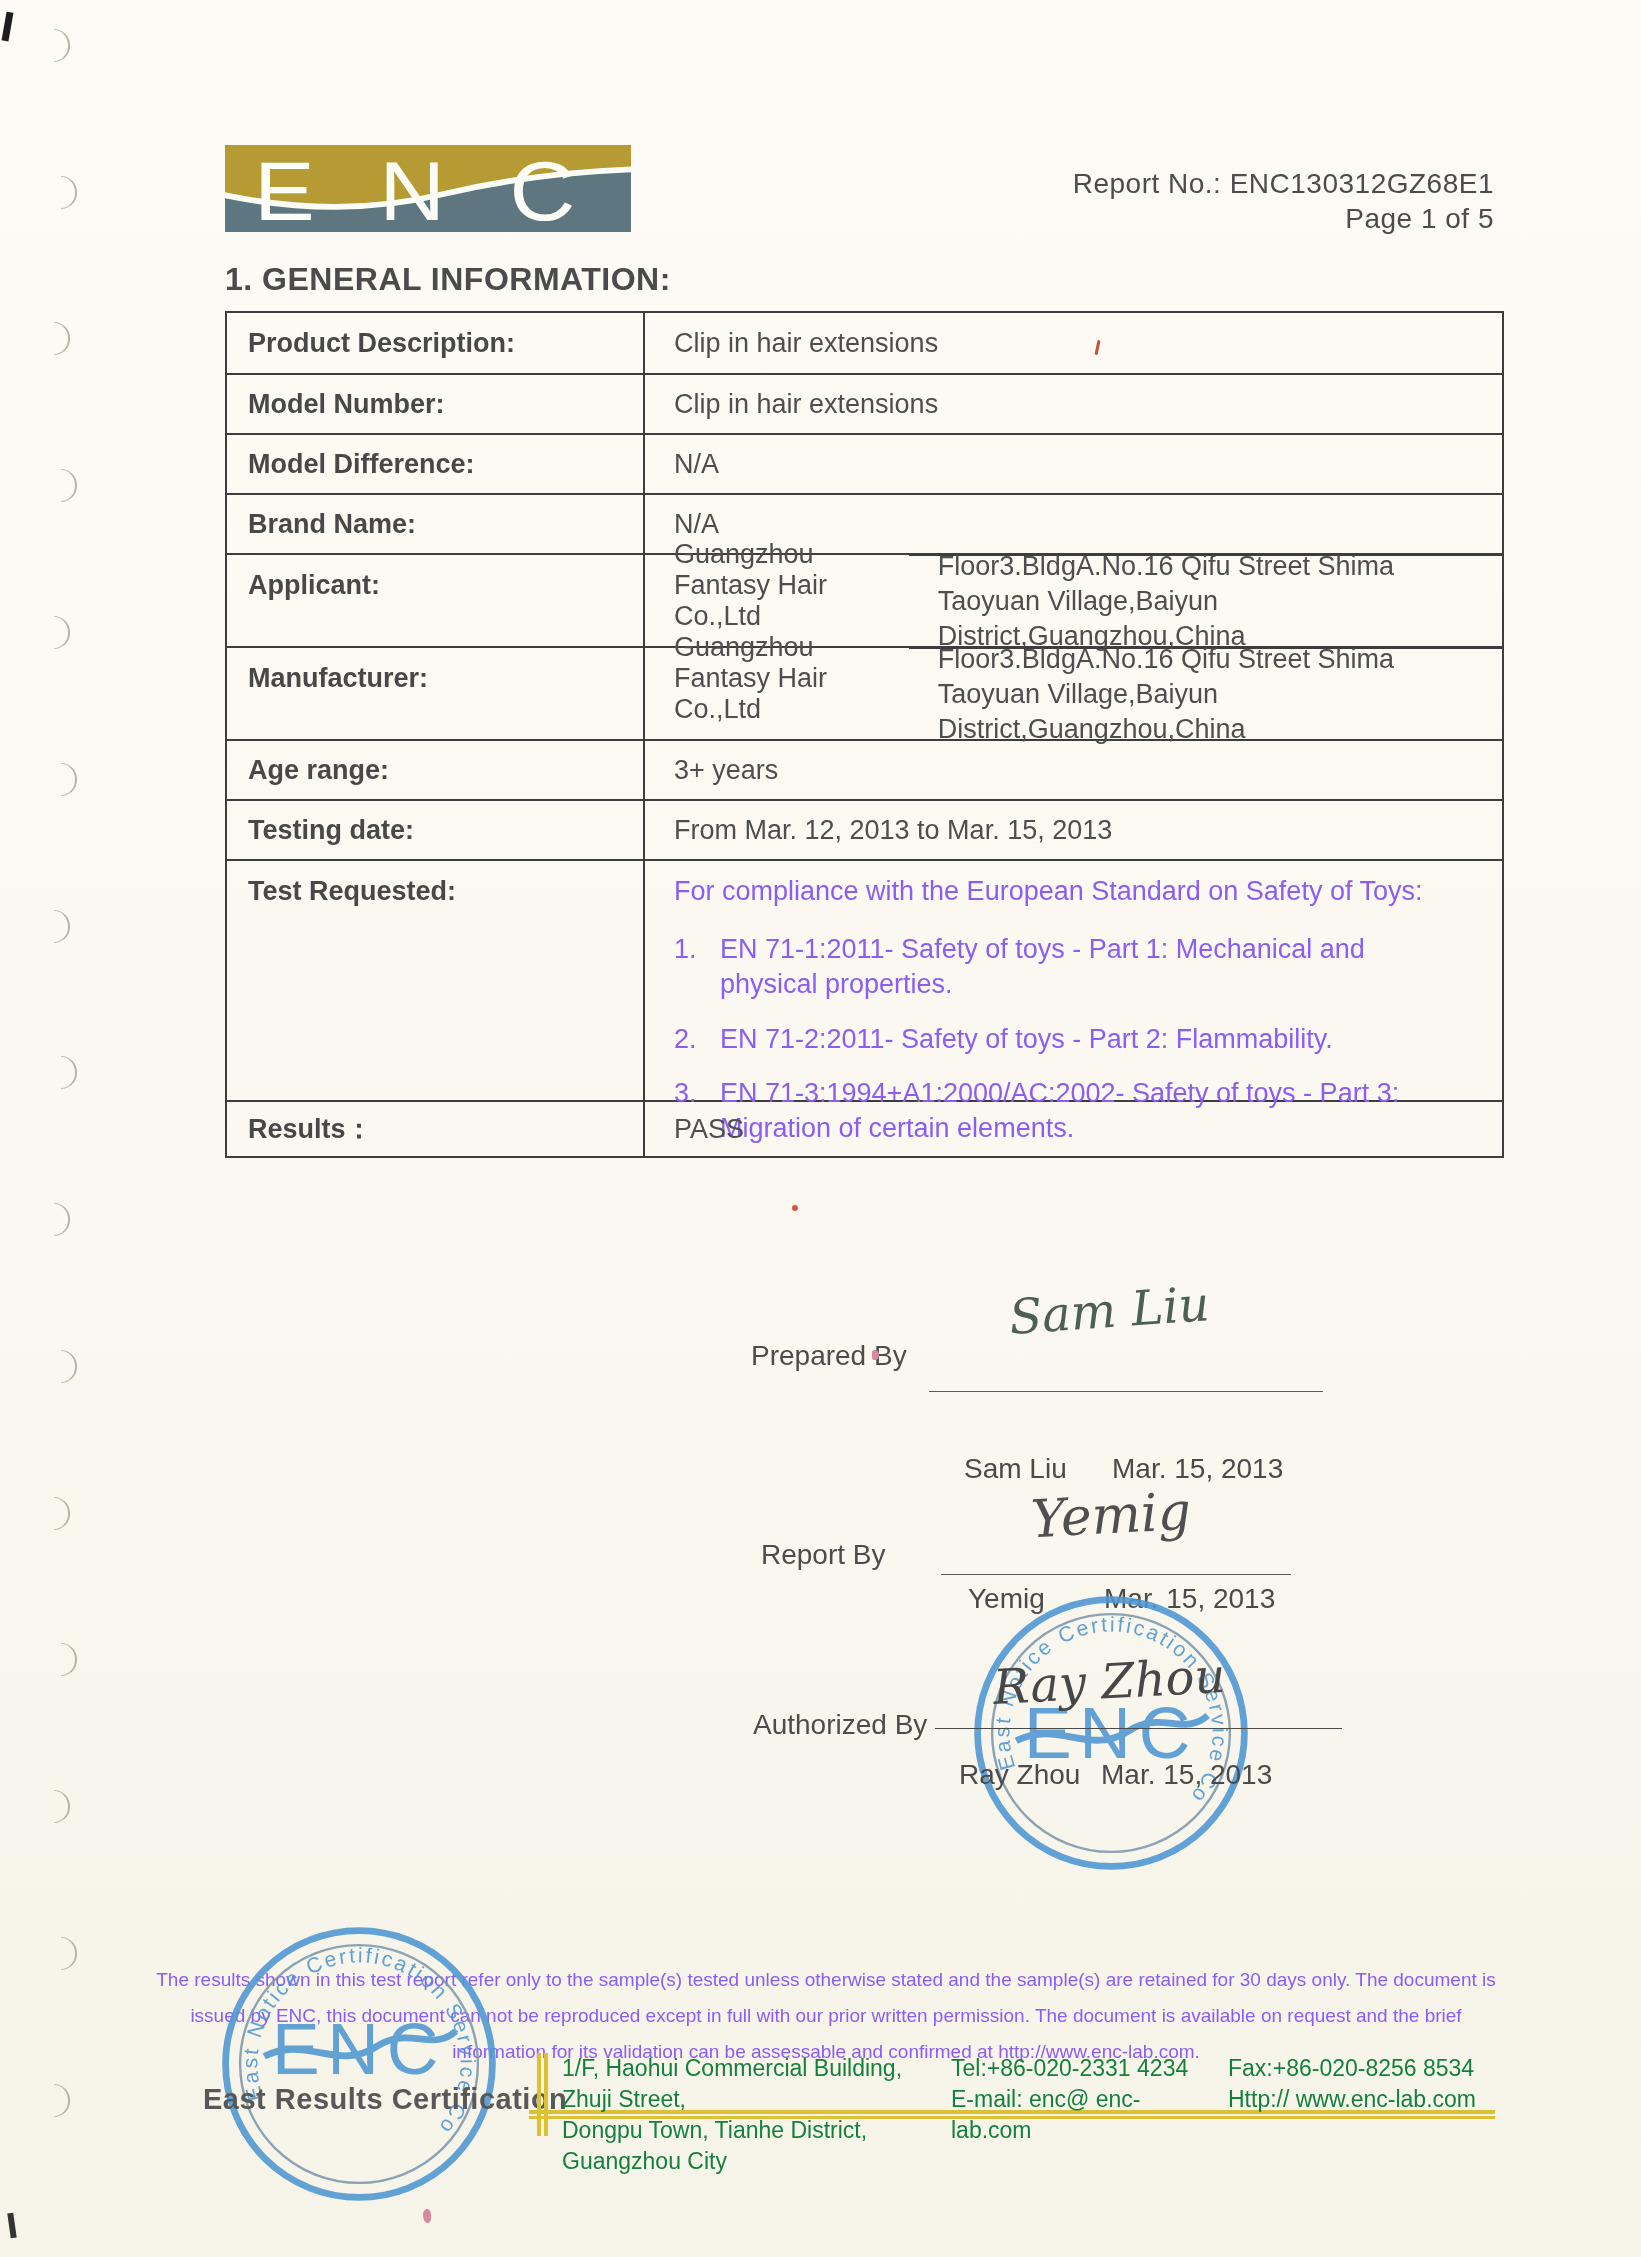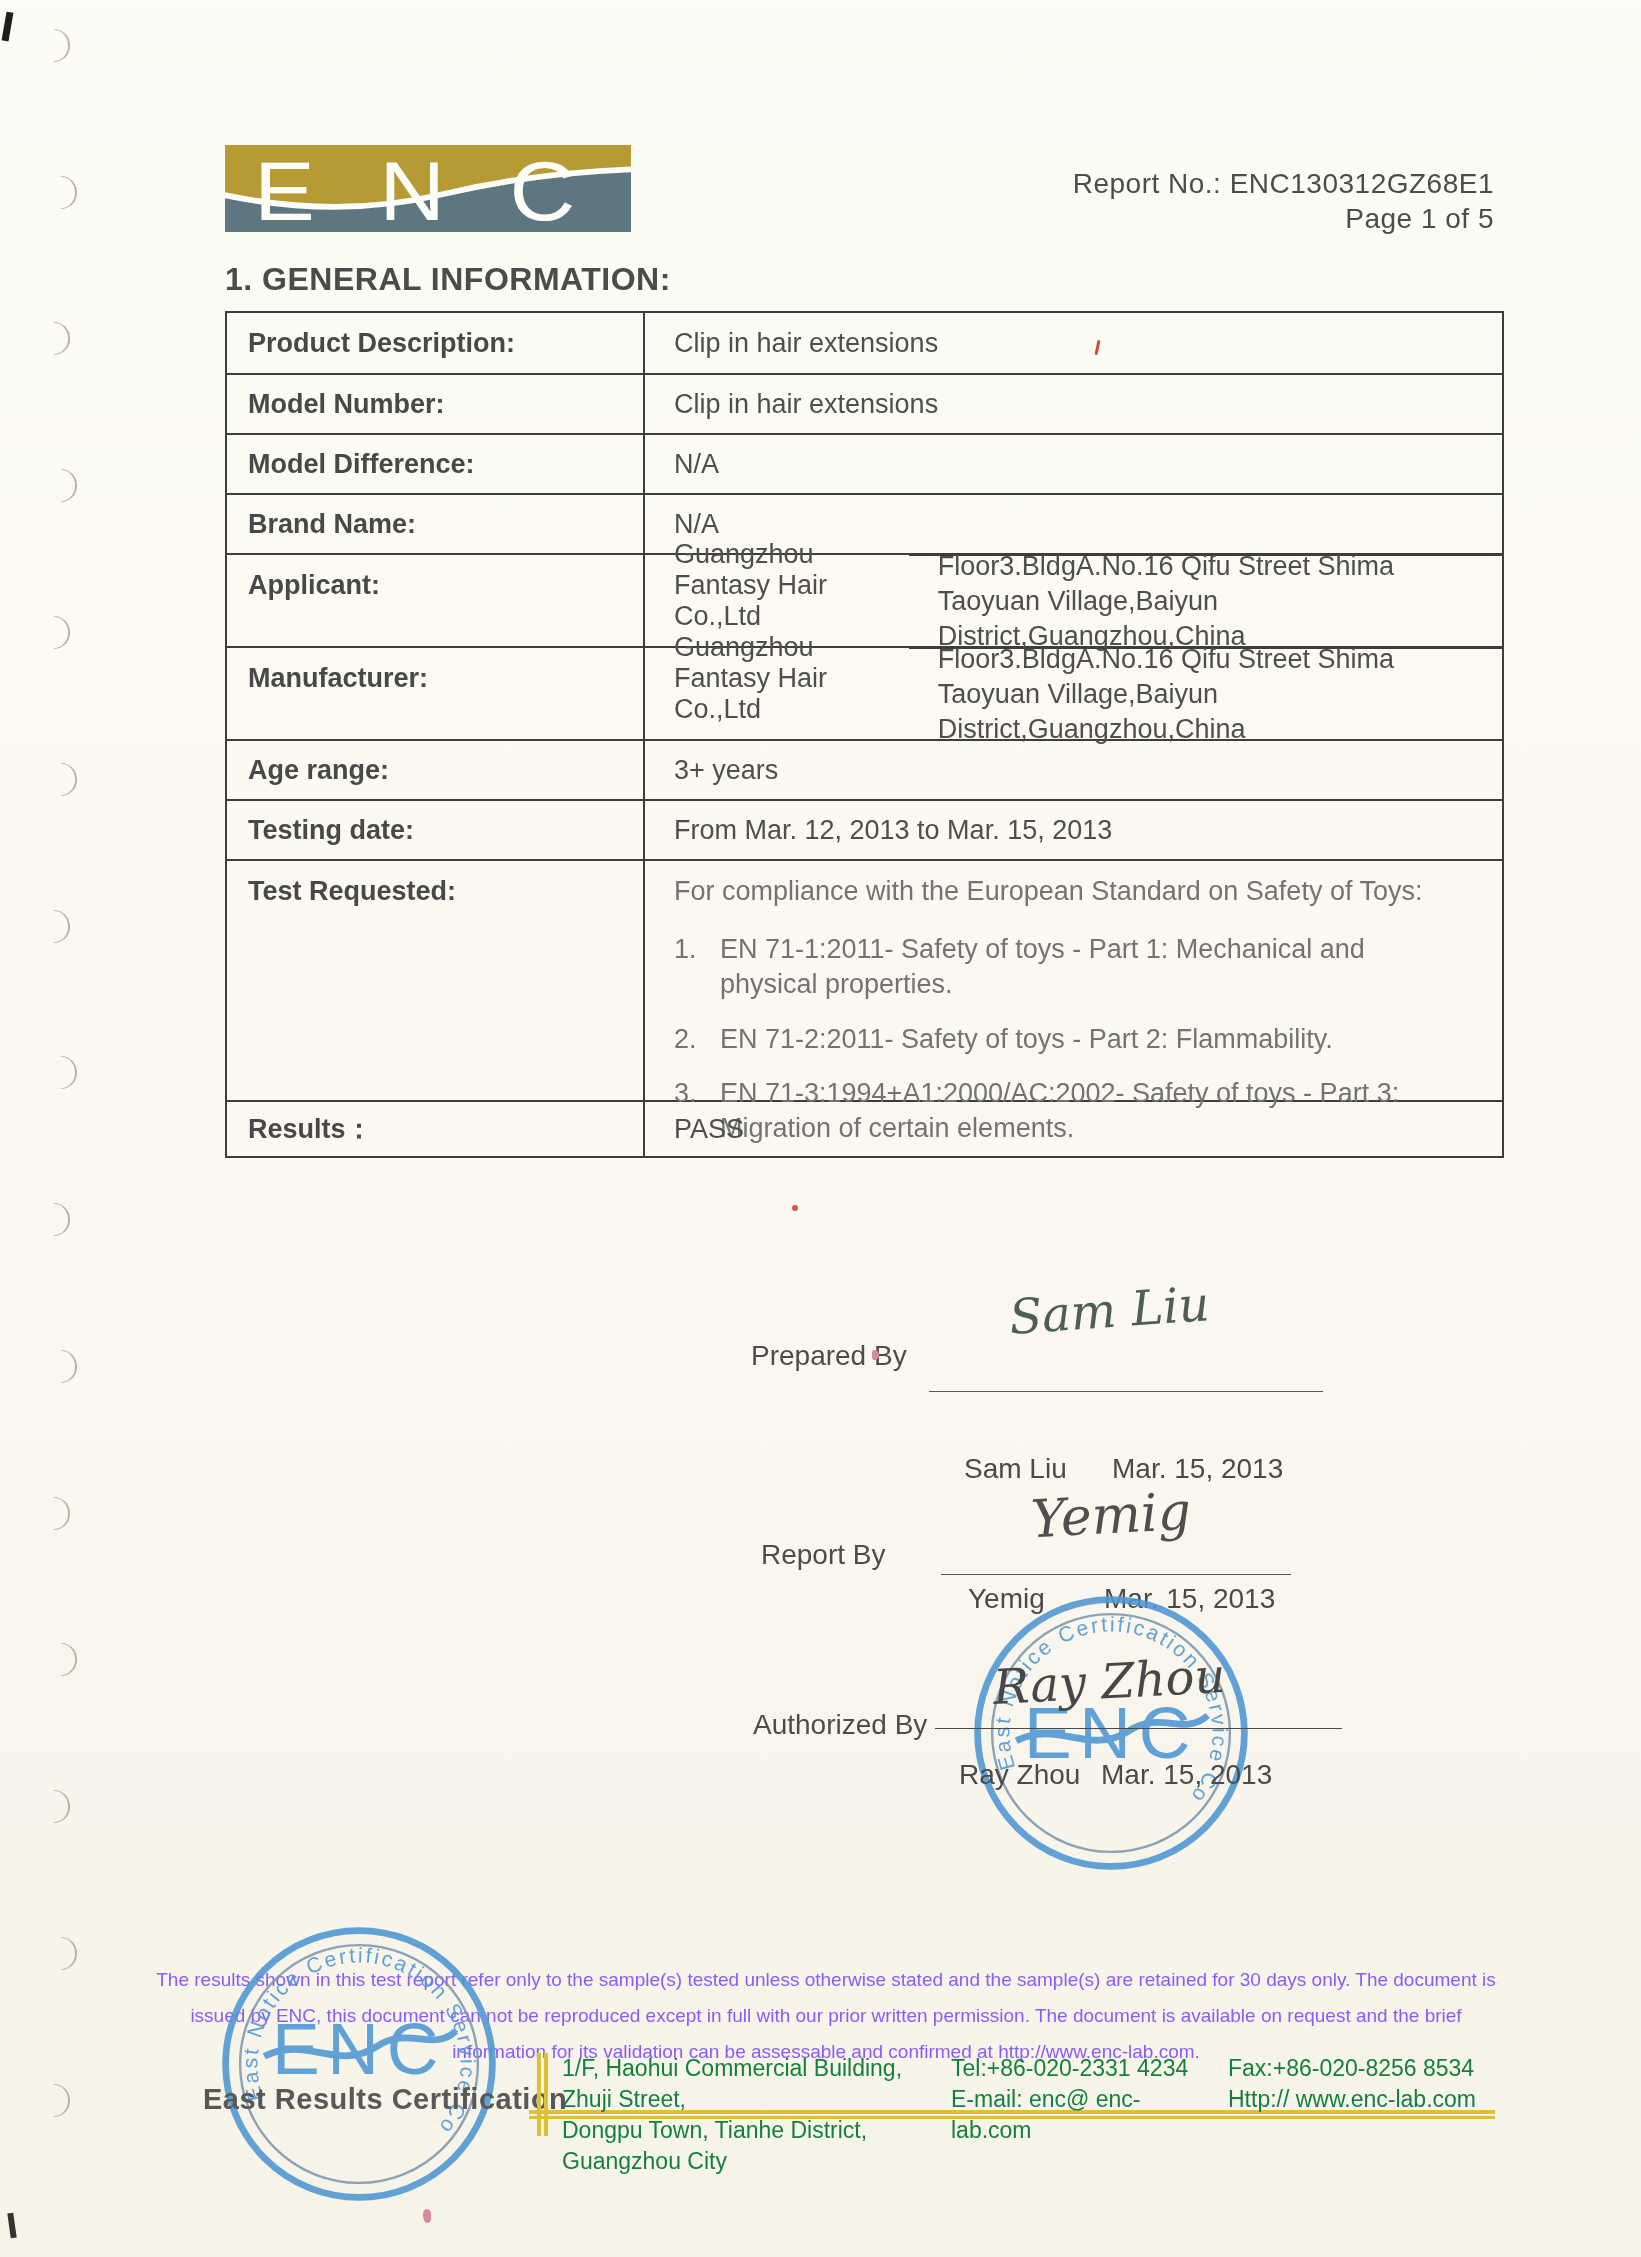--- a/index.html
+++ b/index.html
@@ -20,21 +20,21 @@
   .row:first-child{border-top:none;}
   .cell{display:flex;align-items:center;}
   .lbl{width:418px;border-right:2.9px solid #3d3d3d;font-weight:bold;font-size:27px;color:#484848;padding-left:21px;flex:none;}
   .val{flex:1;font-size:27px;color:#4e4e4e;padding-left:29px;padding-right:25px;}
   .h62{height:60px;}
   .lbl.top{align-items:flex-start;padding-top:14.5px;}
   .valcol{flex:1;display:flex;}
   .sub{font-size:27px;color:#4e4e4e;padding-left:29px;padding-right:39px;display:flex;align-items:center;}
   .sub.name{height:60px;}
   .sub.addr{height:91px;border-top:1.9px solid #3d3d3d;line-height:35px;align-items:center;}
-  .tr-cell{flex:1;padding:15.4px 29px 0 29px;font-size:27px;color:#737373;}
+  .tr-cell{flex:1;padding:15.4px 29px 0 29px;font-size:27px;color:#8b5cf6;}
   .tr-intro{margin-bottom:25px;}
   .tr-item{display:flex;margin-bottom:19.3px;line-height:35px;}
   .tr-num{width:46px;flex:none;}
   .tr-text{max-width:734px;}
   
   .sig-label{font-size:28px;color:#4c4c4c;}
   .sig-line{border-bottom:1.9px solid #5a5a5a;height:0;}
   .script{font-family:"DejaVu Serif",serif;font-style:italic;}
   .printed{font-size:28px;color:#4a4a4a;}
   

